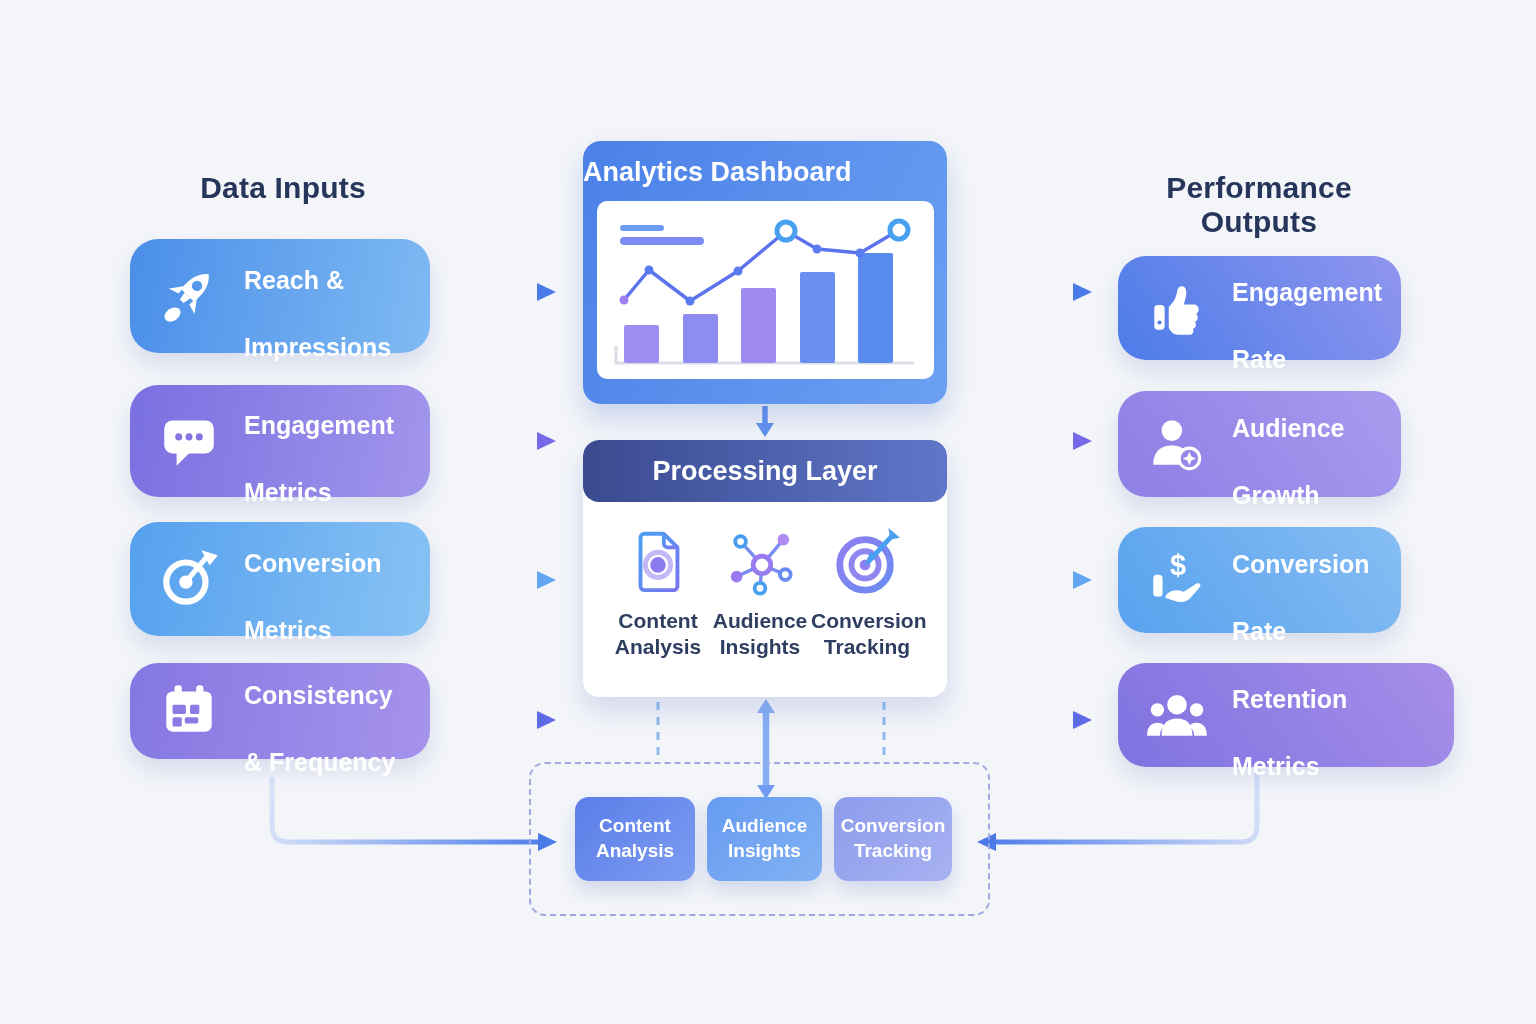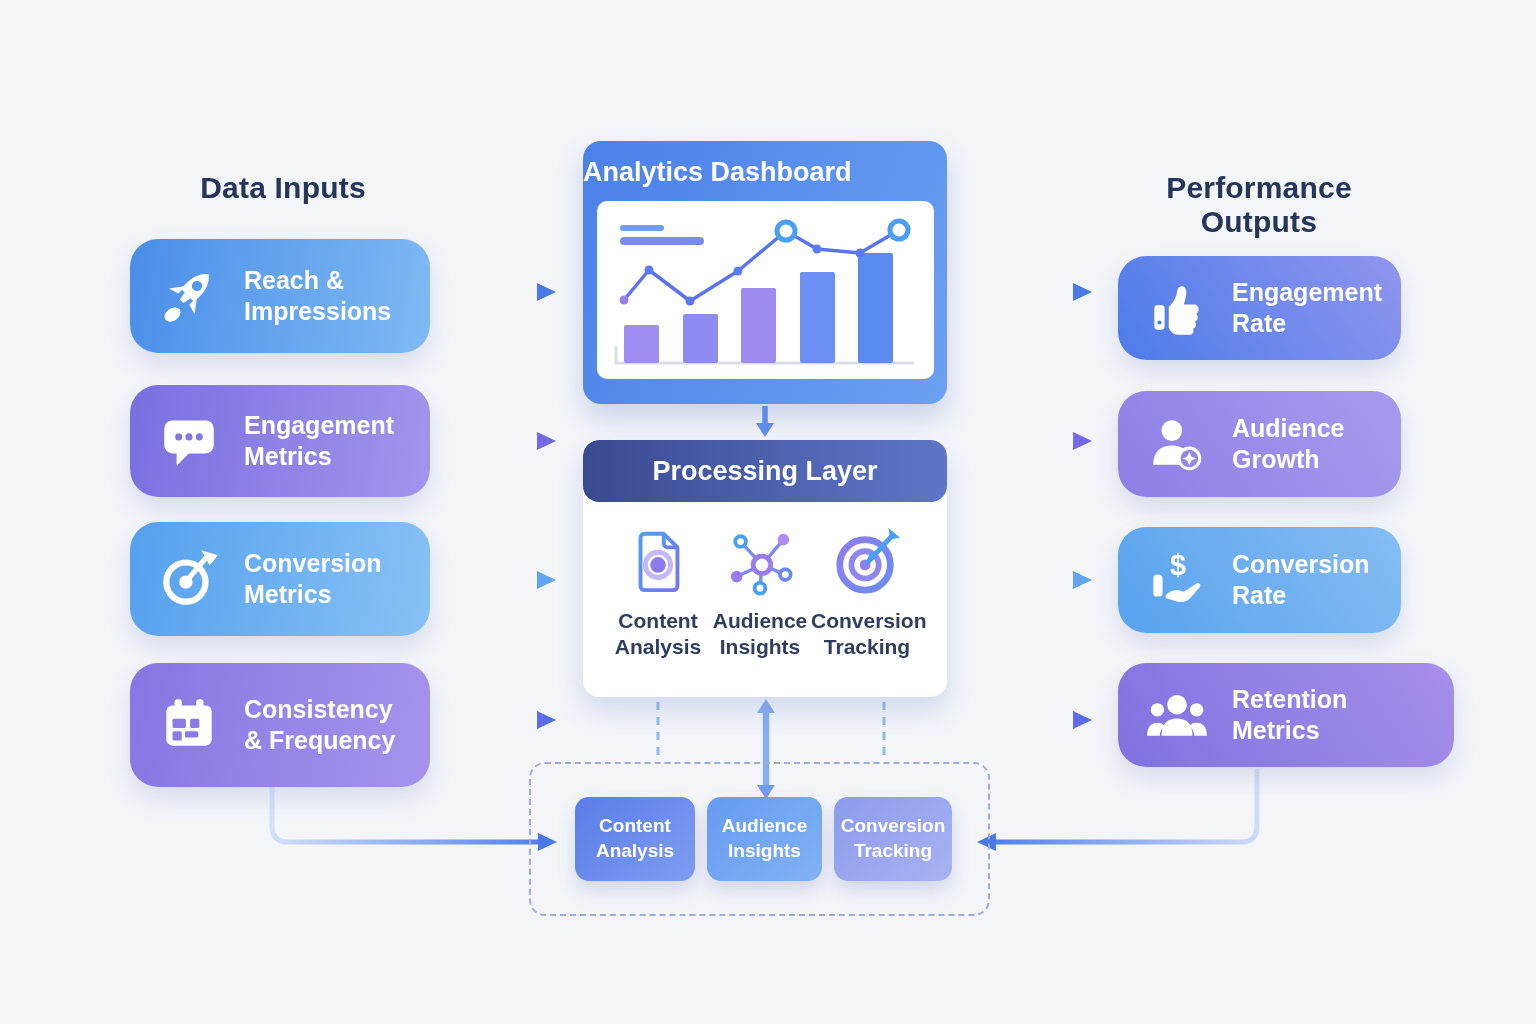--- a/index.html
+++ b/index.html
@@ -7,21 +7,21 @@
   .canvas{position:relative;width:1536px;height:1024px;background:#f3f5f9;overflow:hidden;}
   .overlay{position:absolute;inset:0;width:1536px;height:1024px;z-index:1;pointer-events:none;}
 
   .col-heading{position:absolute;z-index:2;text-align:center;font-size:30px;font-weight:800;color:#26355a;letter-spacing:.2px;}
 
   .pill-card{position:absolute;z-index:2;border-radius:28px;display:flex;align-items:center;gap:22px;
     padding-left:26px;box-sizing:border-box;box-shadow:0 12px 22px rgba(95,115,185,.18);color:#fff;}
   .pill-card .card-icon{flex:0 0 auto;width:66px;height:66px;display:block;}
   .pill-card .card-icon svg{width:66px;height:66px;display:block;}
   .card-label{font-size:25px;font-weight:700;line-height:1.26;}
-  .card-label span{display:block;}
+  .card-label span{display:block;margin-top:36px;}
 
   .dash-card{position:absolute;z-index:2;left:583px;top:141px;width:364px;height:263px;border-radius:18px;
     box-shadow:0 14px 26px rgba(80,110,190,.25);}
   .dash-title{text-align:left;color:#fff;font-size:27px;font-weight:700;padding-top:16px;}
   .dash-panel{position:absolute;left:14px;top:60px;width:337px;height:178px;background:#fff;border-radius:10px;}
   .dash-panel svg{display:block;width:337px;height:178px;}
 
   .proc-card{position:absolute;z-index:2;left:583px;top:440px;width:364px;height:257px;border-radius:16px;
     background:#ffffff;box-shadow:0 14px 26px rgba(80,110,190,.20);overflow:hidden;}
   .proc-header{height:62px;display:flex;align-items:center;justify-content:center;color:#fff;
@@ -180,21 +180,21 @@
           <line x1="48" y1="12" x2="33" y2="30" stroke="#fff" stroke-width="5" stroke-linecap="round"></line>
           <polygon points="44,4 60,9 52,19" fill="#fff"></polygon>
         </svg>
     </span>
     <span class="card-label">
       <span>Conversion</span>
       <span>Metrics</span>
     </span>
   </div>
 
-  <div class="pill-card" style="left: 130px; top: 663px; width: 300px; height: 124px; background: linear-gradient(100deg, rgb(133, 119, 226), rgb(166, 147, 236));">
+  <div class="pill-card" style="left: 130px; top: 663px; width: 300px; height: 96px; background: linear-gradient(100deg, rgb(133, 119, 226), rgb(166, 147, 236));">
     <span class="card-icon">
       <svg viewBox="0 0 64 64">
           <rect x="10" y="13" width="44" height="39" rx="6" fill="#fff"></rect>
           <rect x="18" y="7" width="7" height="11" rx="3" fill="#fff"></rect>
           <rect x="39" y="7" width="7" height="11" rx="3" fill="#fff"></rect>
           <rect x="16" y="26" width="13" height="9" rx="1.5" fill="#8a7ce4"></rect>
           <rect x="33" y="26" width="9" height="9" rx="1.5" fill="#8a7ce4"></rect>
           <rect x="16" y="38" width="9" height="9" rx="1.5" fill="#8a7ce4"></rect>
           <rect x="28" y="38" width="13" height="6" rx="1.5" fill="#8a7ce4"></rect>
         </svg>

